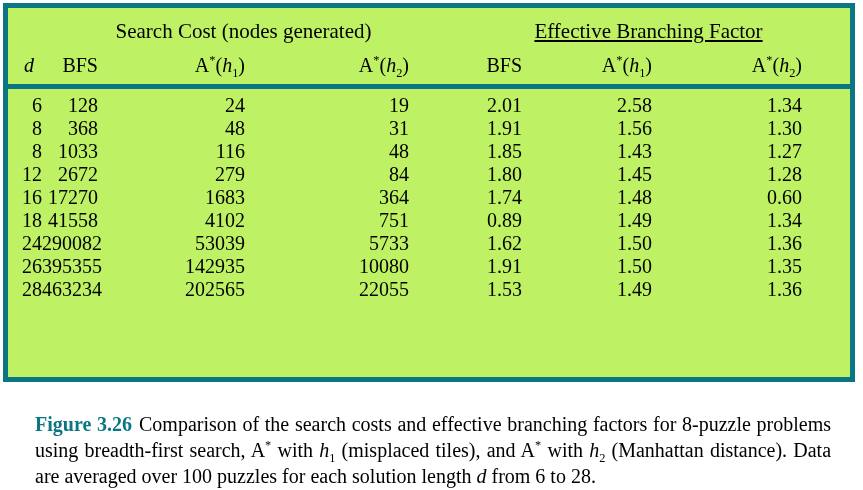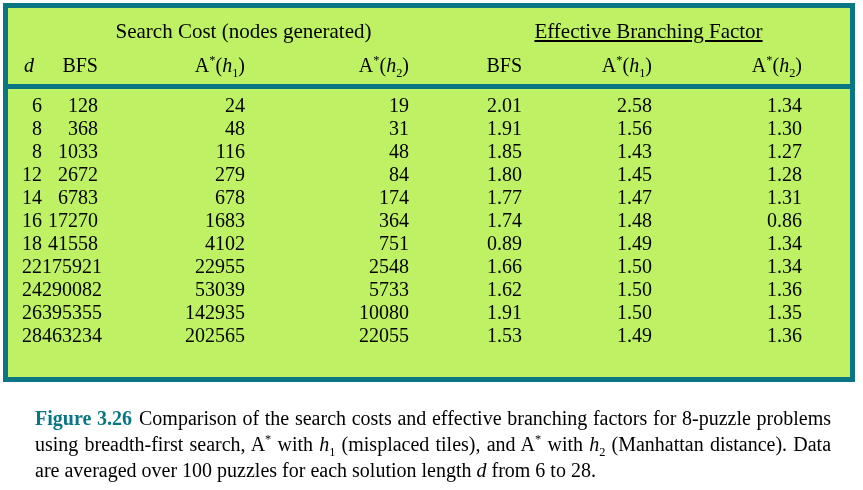--- a/index.html
+++ b/index.html
@@ -57,21 +57,21 @@
     background: var(--accent);
   }
   .tbody-area { padding-top: 5px; }
   .body-table td {
     font-size: 20px;
     line-height: 23px;
   }
   sup { font-size: 0.62em; vertical-align: super; line-height: 0; }
   sub { font-size: 0.62em; vertical-align: sub; line-height: 0; }
   .caption {
-    margin: 23px 0 0 35px;
+    margin: 29px 0 0 35px;
     width: 796px;
     font-size: 20px;
     line-height: 26px;
     text-align: justify;
   }
   .caption-label {
     font-weight: bold;
     color: var(--accent);
     margin-right: 7px;
   }
@@ -152,53 +152,35 @@
           <tr>
             <td>12</td>
             <td>2672</td>
             <td>279</td>
             <td>84</td>
             <td>1.80</td>
             <td>1.45</td>
             <td>1.28</td>
           </tr>
           <tr>
-            <td>14</td>
-            <td>6783</td>
-            <td>678</td>
-            <td>174</td>
-            <td>1.77</td>
-            <td>1.47</td>
-            <td>1.31</td>
-          </tr>
-          <tr>
             <td>16</td>
             <td>17270</td>
             <td>1683</td>
             <td>364</td>
             <td>1.74</td>
             <td>1.48</td>
-            <td>0.86</td>
+            <td>0.60</td>
           </tr>
           <tr>
             <td>18</td>
             <td>41558</td>
             <td>4102</td>
             <td>751</td>
             <td>0.89</td>
             <td>1.49</td>
-            <td>1.34</td>
-          </tr>
-          <tr>
-            <td>22</td>
-            <td>175921</td>
-            <td>22955</td>
-            <td>2548</td>
-            <td>1.66</td>
-            <td>1.50</td>
             <td>1.34</td>
           </tr>
           <tr>
             <td>24</td>
             <td>290082</td>
             <td>53039</td>
             <td>5733</td>
             <td>1.62</td>
             <td>1.50</td>
             <td>1.36</td>

